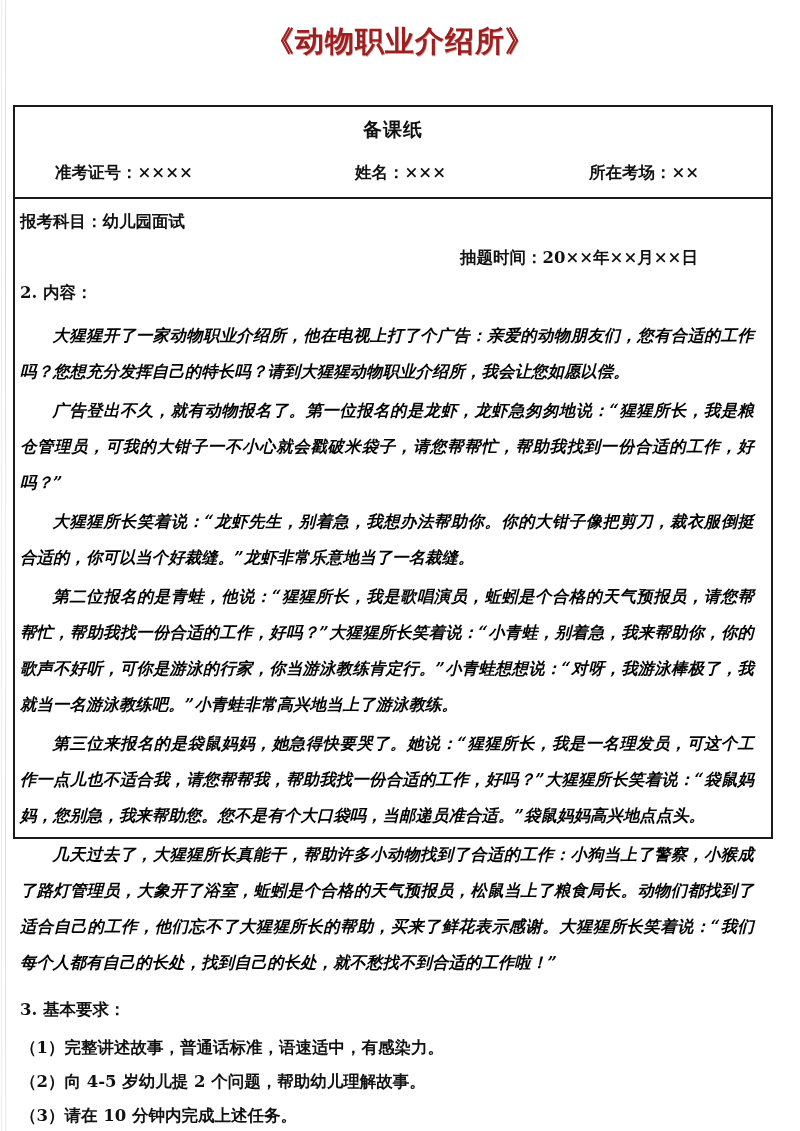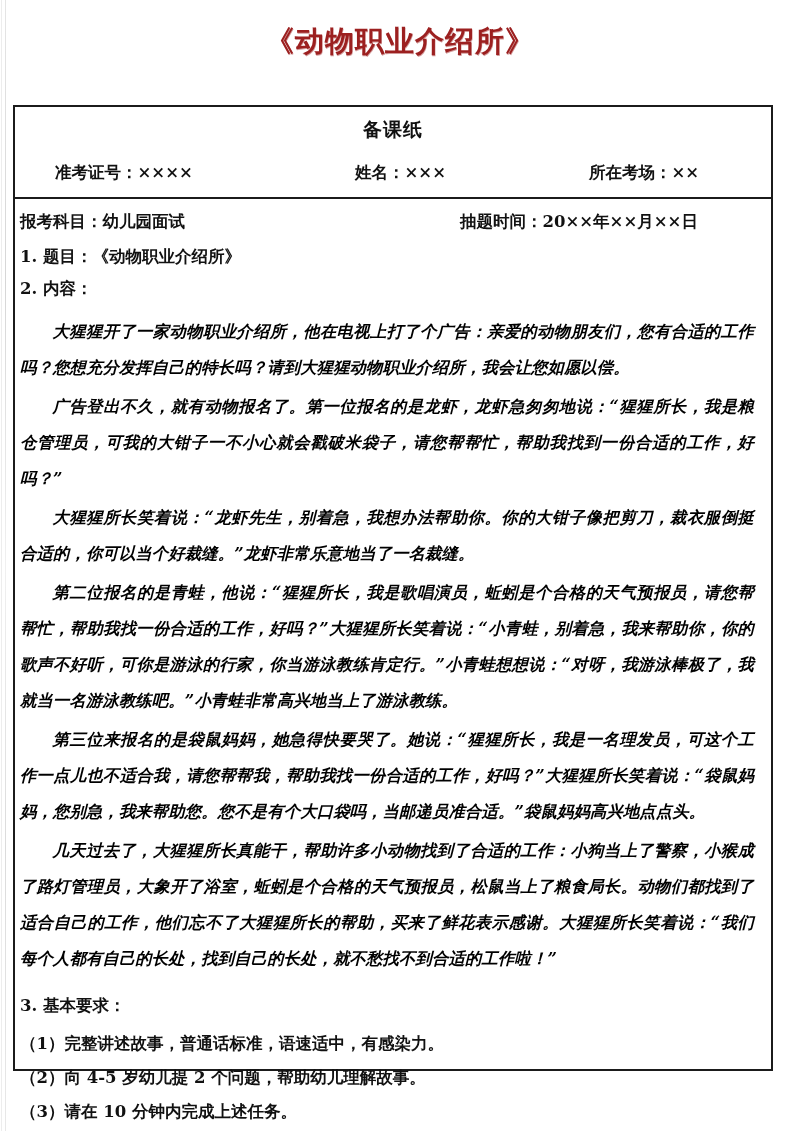--- a/index.html
+++ b/index.html
@@ -53,21 +53,21 @@
     color: #9c2020;
     text-shadow: 0.5px 0.5px 0 rgba(156,32,32,0.45);
   }
 
   
   .sheet {
     position: absolute;
     left: 13px;
     top: 105px;
     width: 760px;
-    height: 966px;
+    height: 734px;
     border: 2px solid #1b1b1b;
     box-sizing: border-box;
   }
 
   
   .sheet-header {
     border-bottom: 2px solid #1b1b1b;
     height: 82px;
     box-sizing: border-box;
     position: relative;
@@ -103,21 +103,21 @@
     box-sizing: border-box;
   }
   .subject-row {
     display: flex;
     font-size: 16.5px;
     font-weight: bold;
     font-family: "DejaVu Serif", "Liberation Serif", serif;
     margin-bottom: 13px;
   }
   .subject-left { flex: 0 0 440px; }
-  .subject-right { flex: 1 1 auto; }
+  .subject-right { flex: 1 1 auto; margin-top: 36px; }
 
   .num-line {
     font-size: 16.5px;
     font-weight: bold;
     font-family: "DejaVu Serif", "Liberation Serif", serif;
     margin-bottom: 10px;
   }
 
   .story {
     margin-top: 14px;
@@ -181,23 +181,20 @@
 
     <div class="subject-row">
       <div class="subject-left">
         <span>报考科目：</span><span>幼儿园面试</span>
       </div>
       <div class="subject-right">
         <span>抽题时间：</span><span>20××年××月××日</span>
       </div>
     </div>
 
-    <div class="num-line">
-      <span>1. 题目：</span><span>《动物职业介绍所》</span>
-    </div>
 
     <div class="num-line">2. 内容：</div>
 
     <div class="story">
       <p>大猩猩开了一家动物职业介绍所，他在电视上打了个广告：亲爱的动物朋友们，您有合适的工作吗？您想充分发挥自己的特长吗？请到大猩猩动物职业介绍所，我会让您如愿以偿。</p>
       <p>广告登出不久，就有动物报名了。第一位报名的是龙虾，龙虾急匆匆地说：“猩猩所长，我是粮仓管理员，可我的大钳子一不小心就会戳破米袋子，请您帮帮忙，帮助我找到一份合适的工作，好吗？”</p>
       <p>大猩猩所长笑着说：“龙虾先生，别着急，我想办法帮助你。你的大钳子像把剪刀，裁衣服倒挺合适的，你可以当个好裁缝。”龙虾非常乐意地当了一名裁缝。</p>
       <p>第二位报名的是青蛙，他说：“猩猩所长，我是歌唱演员，蚯蚓是个合格的天气预报员，请您帮帮忙，帮助我找一份合适的工作，好吗？”大猩猩所长笑着说：“小青蛙，别着急，我来帮助你，你的歌声不好听，可你是游泳的行家，你当游泳教练肯定行。”小青蛙想想说：“对呀，我游泳棒极了，我就当一名游泳教练吧。”小青蛙非常高兴地当上了游泳教练。</p>
       <p>第三位来报名的是袋鼠妈妈，她急得快要哭了。她说：“猩猩所长，我是一名理发员，可这个工作一点儿也不适合我，请您帮帮我，帮助我找一份合适的工作，好吗？”大猩猩所长笑着说：“袋鼠妈妈，您别急，我来帮助您。您不是有个大口袋吗，当邮递员准合适。”袋鼠妈妈高兴地点点头。</p>
       <p>几天过去了，大猩猩所长真能干，帮助许多小动物找到了合适的工作：小狗当上了警察，小猴成了路灯管理员，大象开了浴室，蚯蚓是个合格的天气预报员，松鼠当上了粮食局长。动物们都找到了适合自己的工作，他们忘不了大猩猩所长的帮助，买来了鲜花表示感谢。大猩猩所长笑着说：“我们每个人都有自己的长处，找到自己的长处，就不愁找不到合适的工作啦！”</p>

